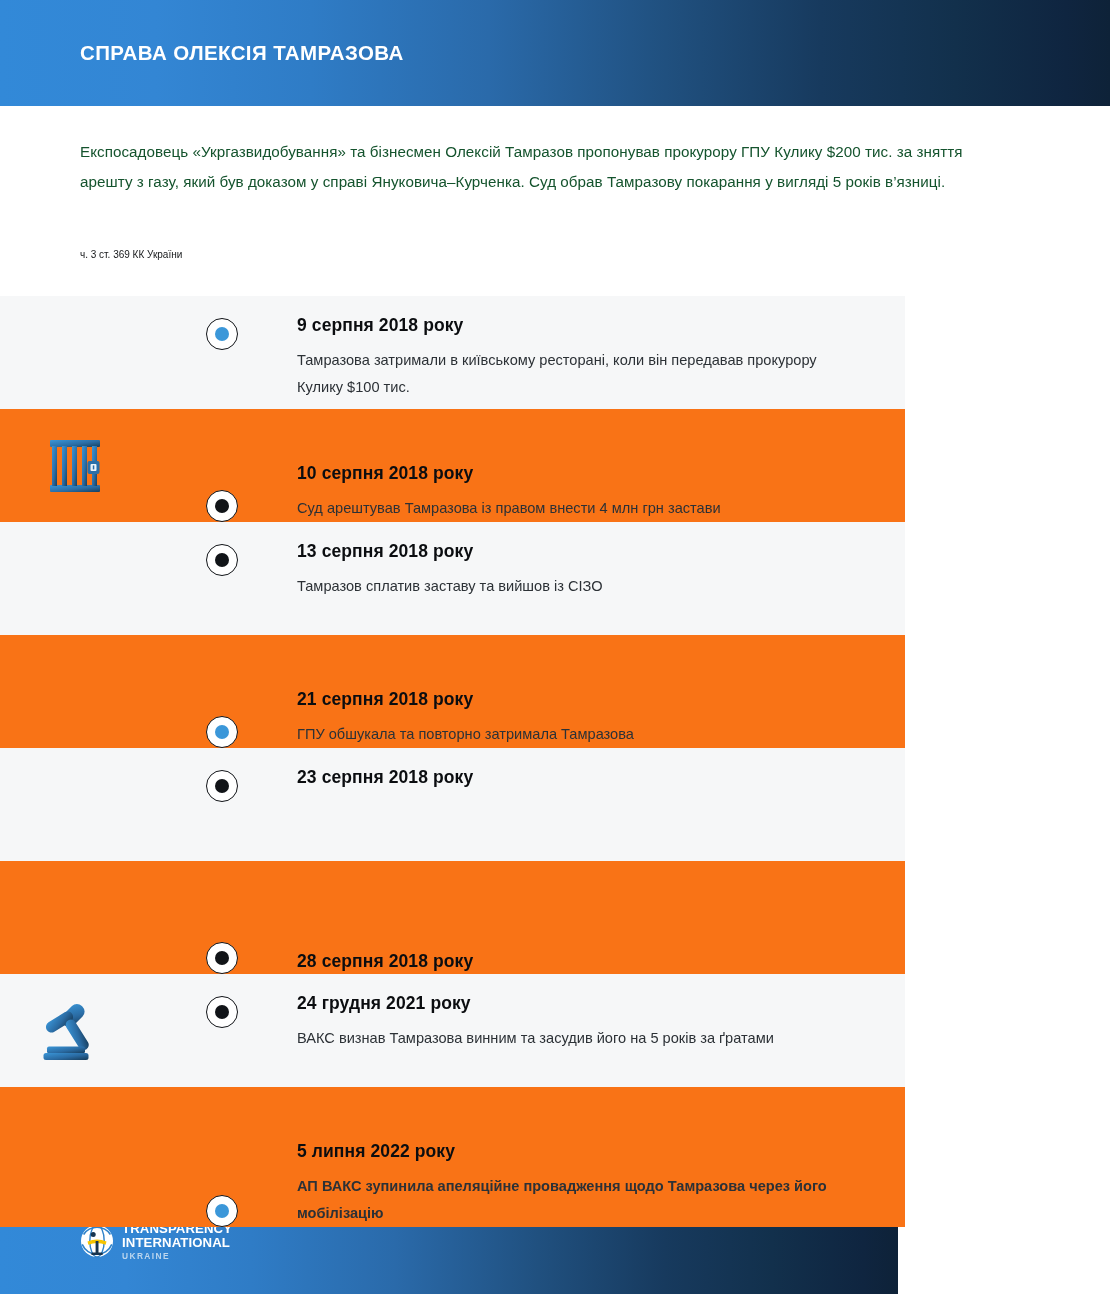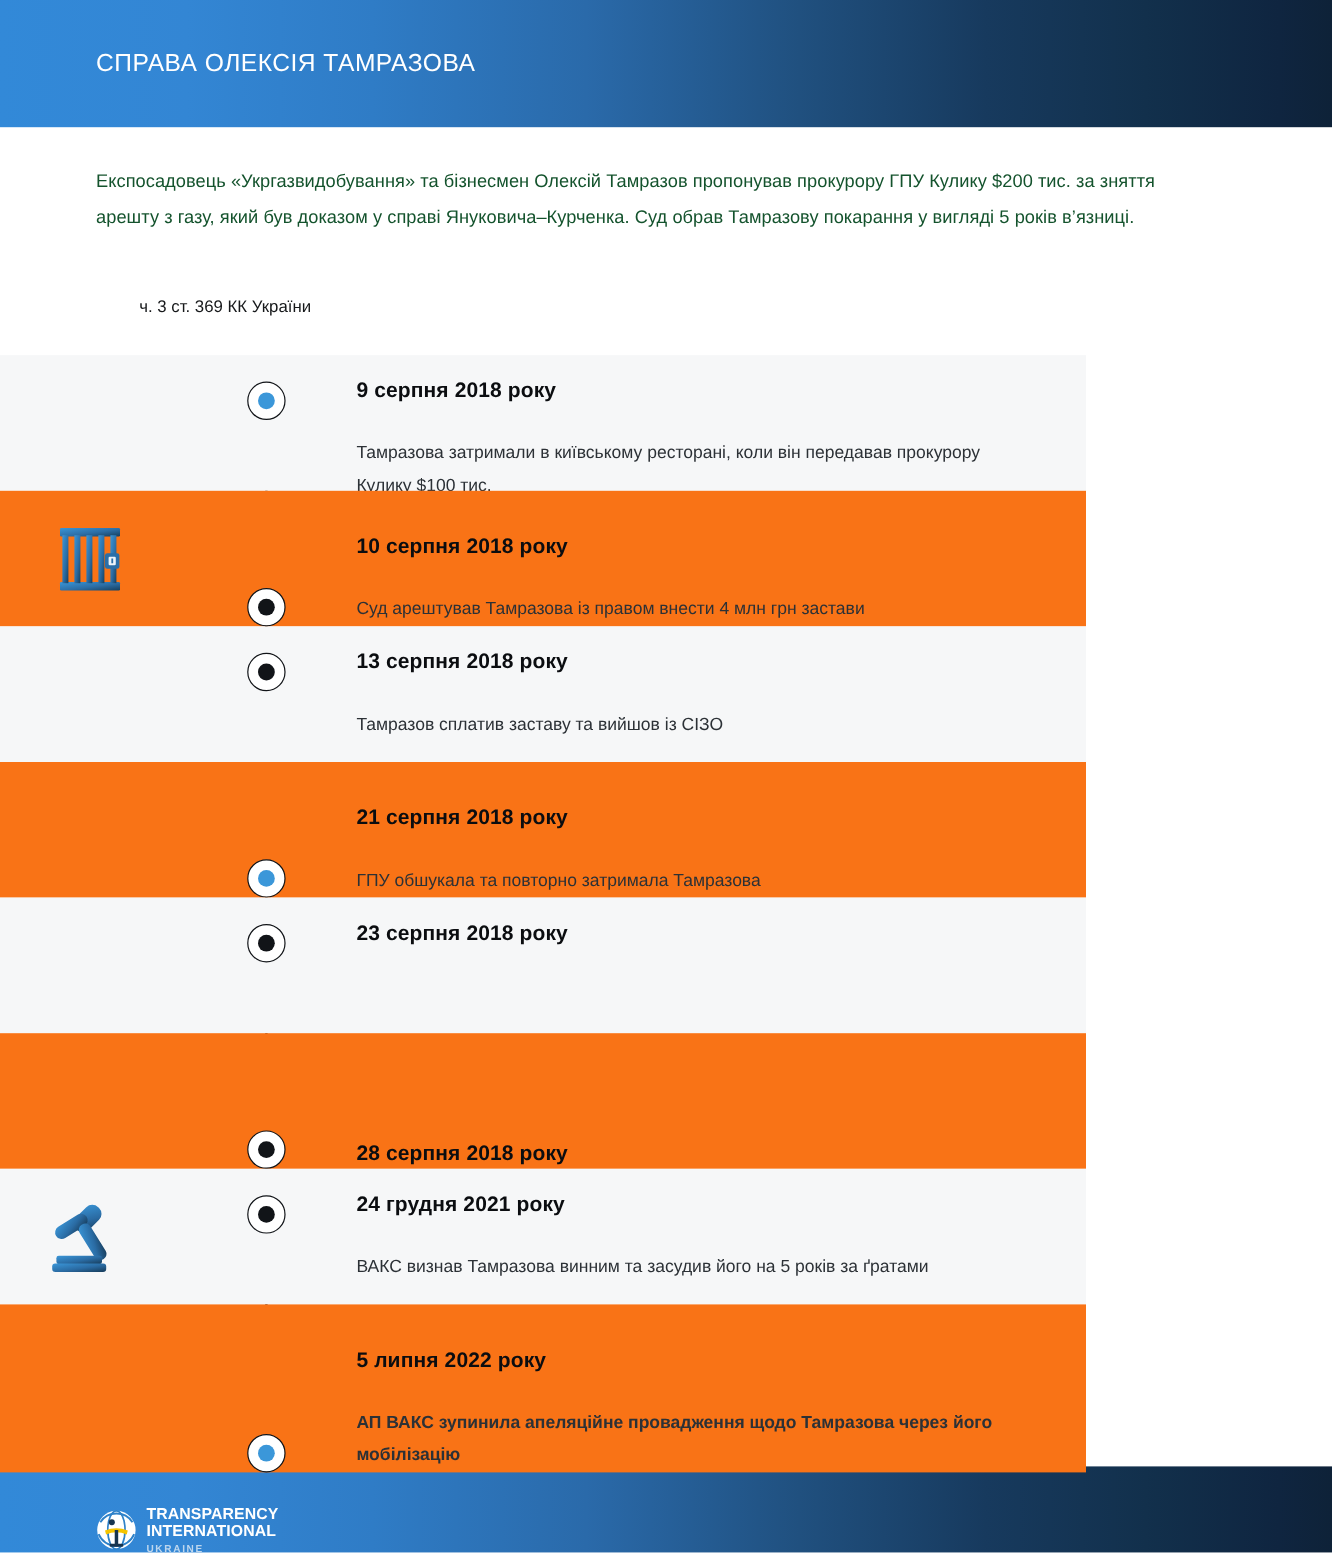--- a/index.html
+++ b/index.html
@@ -36,43 +36,42 @@
        #12304c 86%,
        #0f2540 96%,
        #0e2238 100%);
     display: flex;
     align-items: center;
   }
   .header-title {
     margin-left: 80px;
     color: #ffffff;
     font-size: 20.5px;
-    font-weight: normal;
+    font-weight: bold;
     letter-spacing: 0.4px;
     text-transform: uppercase;
     white-space: nowrap;
   }
 
   
   .intro {
     padding: 31px 80px 0 80px;
   }
   .intro-paragraph {
     width: 915px;
     font-size: 15.2px;
     line-height: 30px;
     color: #14532d;
     letter-spacing: 0.05px;
   }
   .legal-ref {
     margin-top: 47px;
-    font-size: 14px;
+    font-size: 10px;
     line-height: 22px;
     color: #16181a;
-    margin-left: 36px;
   }
 
   
   .timeline {
     position: relative;
     margin-top: 30px;
     width: 905px;
   }
 
   
@@ -143,50 +142,50 @@
     padding-right: 40px;
   }
   .tl-date {
     font-size: 17.5px;
     font-weight: bold;
     color: #0b0d10;
     letter-spacing: 0.1px;
     line-height: 26px;
   }
   .tl-desc {
-    margin-top: 27px;
+    margin-top: 9px;
     font-size: 14.6px;
     line-height: 27px;
     color: #2c3136;
     max-width: 700px;
   }
   .tl-desc.wide { max-width: 690px; font-weight: bold; }
 
   
   .icon-svg { display: block; }
 
   
   .footer {
     position: absolute;
     left: 0;
     bottom: 0;
-    width: 1110px;
+    width: 898px;
     height: 72px;
     background: linear-gradient(90deg,
        #3289d8 0%,
        #3386d4 14%,
        #2f7cc6 28%,
        #2a6aaa 44%,
        #20507f 60%,
        #173a5e 74%,
        #12304c 86%,
        #0f2540 96%,
        #0e2238 100%);
     display: flex;
-    align-items: flex-end;
+    align-items: flex-start;
   }
   .logo-wrap {
     margin-left: 80px;
     display: flex;
     align-items: center;
     gap: 8px;
   }
   .logo-text {
     display: flex;
     flex-direction: column;

